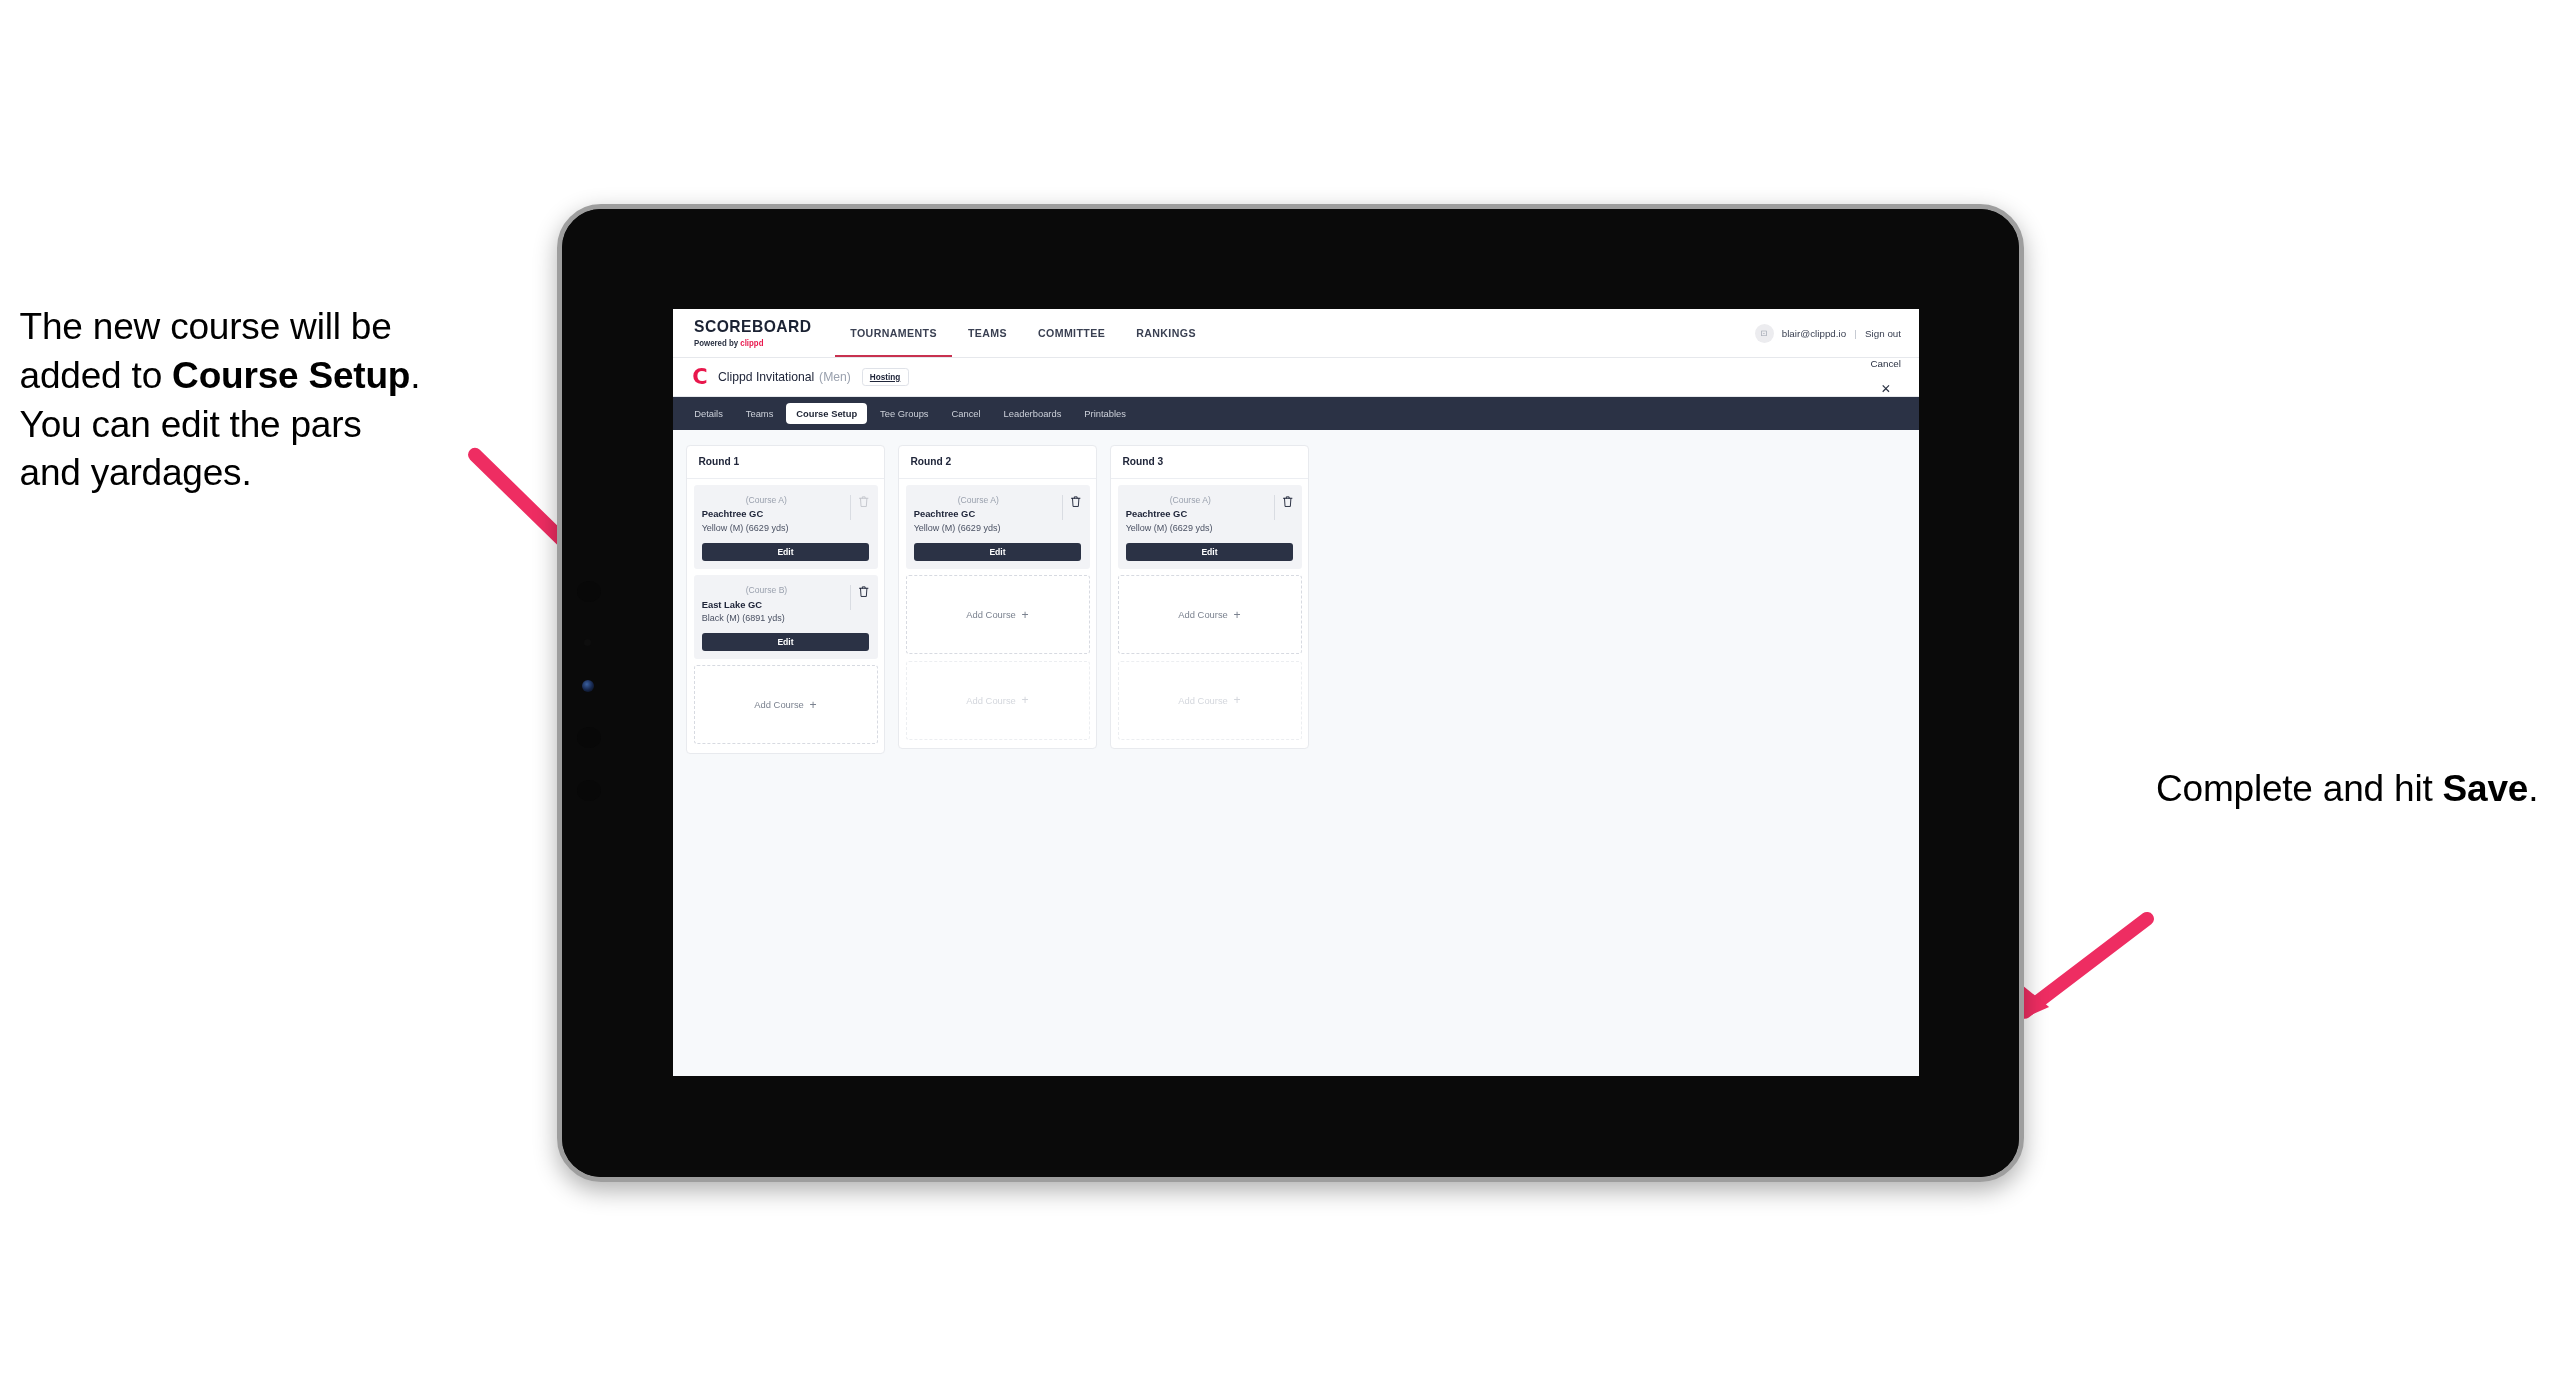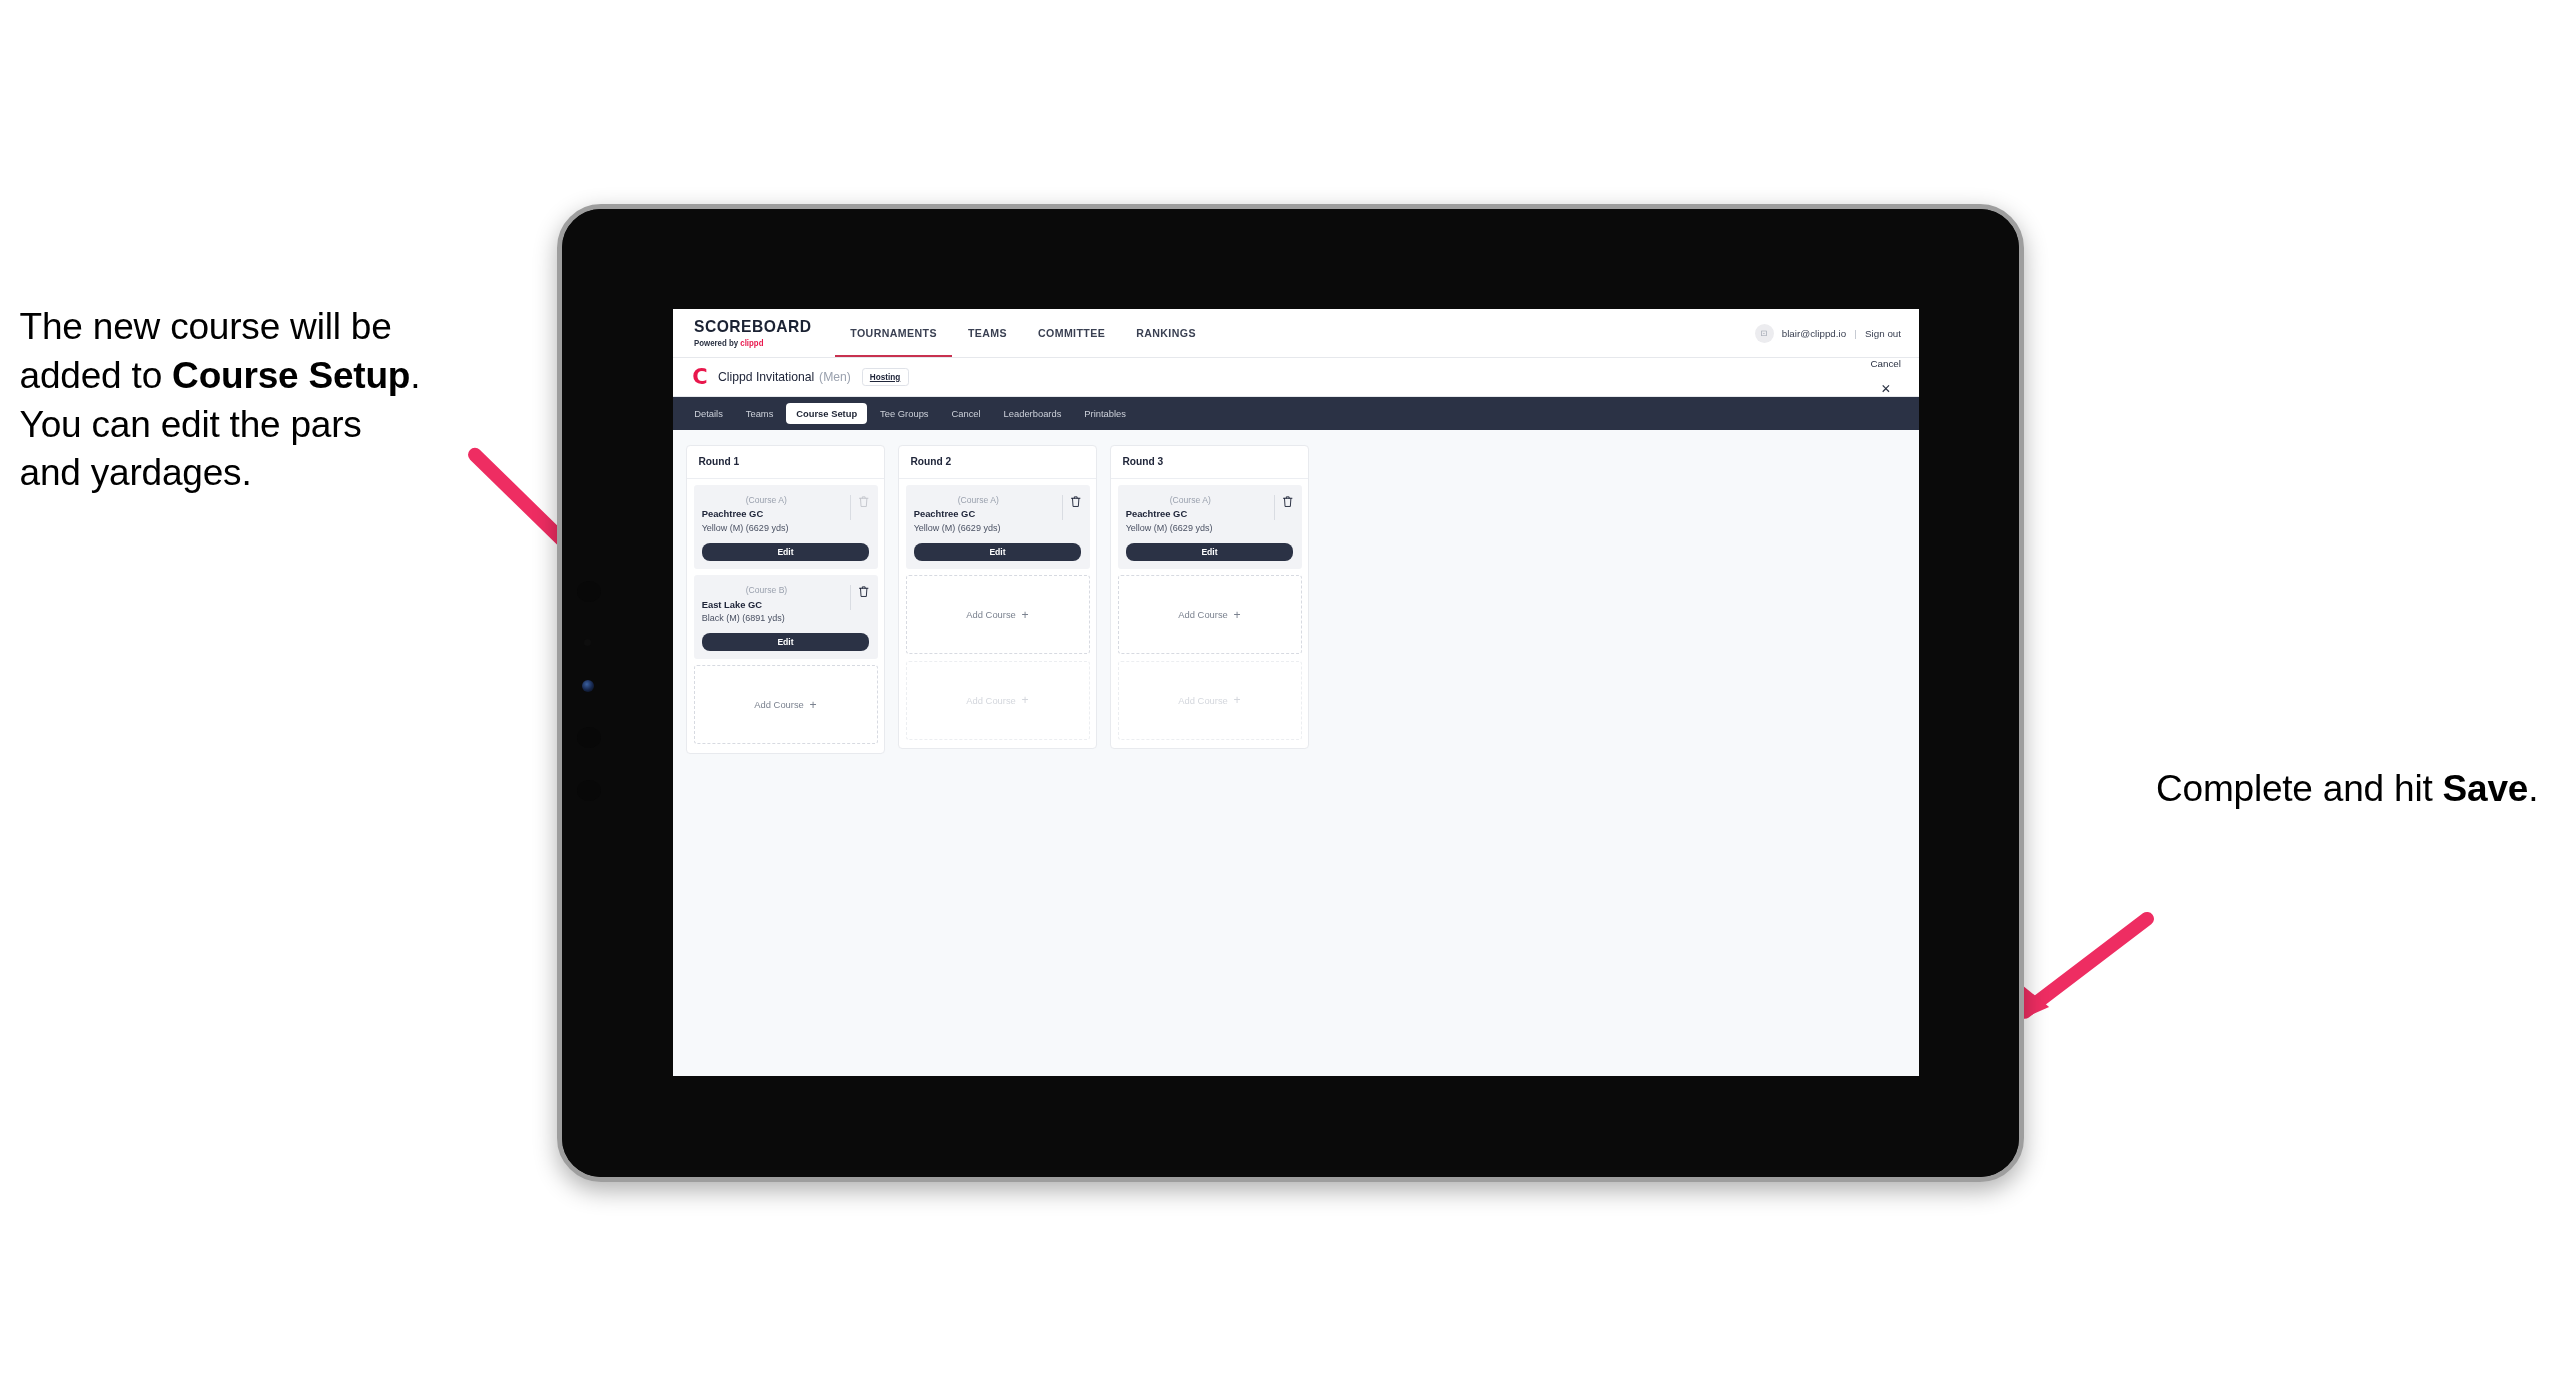--- a/index.html
+++ b/index.html
@@ -163,21 +163,21 @@
   .course-info { flex: 1; min-width: 0; }
   .course-letter { font-size: 8.6px; color: #9aa1ae; line-height: 1.5; margin-left: 44px; }
   .course-name { font-size: 9.4px; font-weight: 700; color: #20263a; line-height: 1.6; }
   .course-tee { font-size: 9px; color: #4a5163; line-height: 1.55; }
   .course-actions { display: flex; align-items: flex-start; gap: 7.3px; padding-top: 1.6px; }
   .vdiv { width: 0.8px; height: 24.5px; background: #d9dce2; }
   .trash { width: 11.4px; height: 13px; opacity: 1; cursor: pointer; }
   .trash.disabled { opacity: 0.22; cursor: default; }
   .edit-btn {
     margin-top: 7.3px; width: 100%; height: 18px;
-    background: #2B3245; color: #fff; border: none; border-radius: 8px;
+    background: #2B3245; color: #fff; border: none; border-radius: 3px;
     font-size: 8.6px; font-weight: 600; cursor: pointer;
     font-family: "Liberation Sans", sans-serif;
   }
   .add-course {
     height: 79px; border: 0.8px dashed #d7dae1; border-radius: 3.3px;
     background: #fff; display: flex; align-items: center; justify-content: center;
     gap: 5.7px; font-size: 9.4px; color: #7b828f; cursor: pointer;
   }
   .add-course.faded { color: #d4d7dd; border-color: #eceef1; cursor: default; }
   .plus { font-size: 12.2px; line-height: 1; font-weight: 300; }

